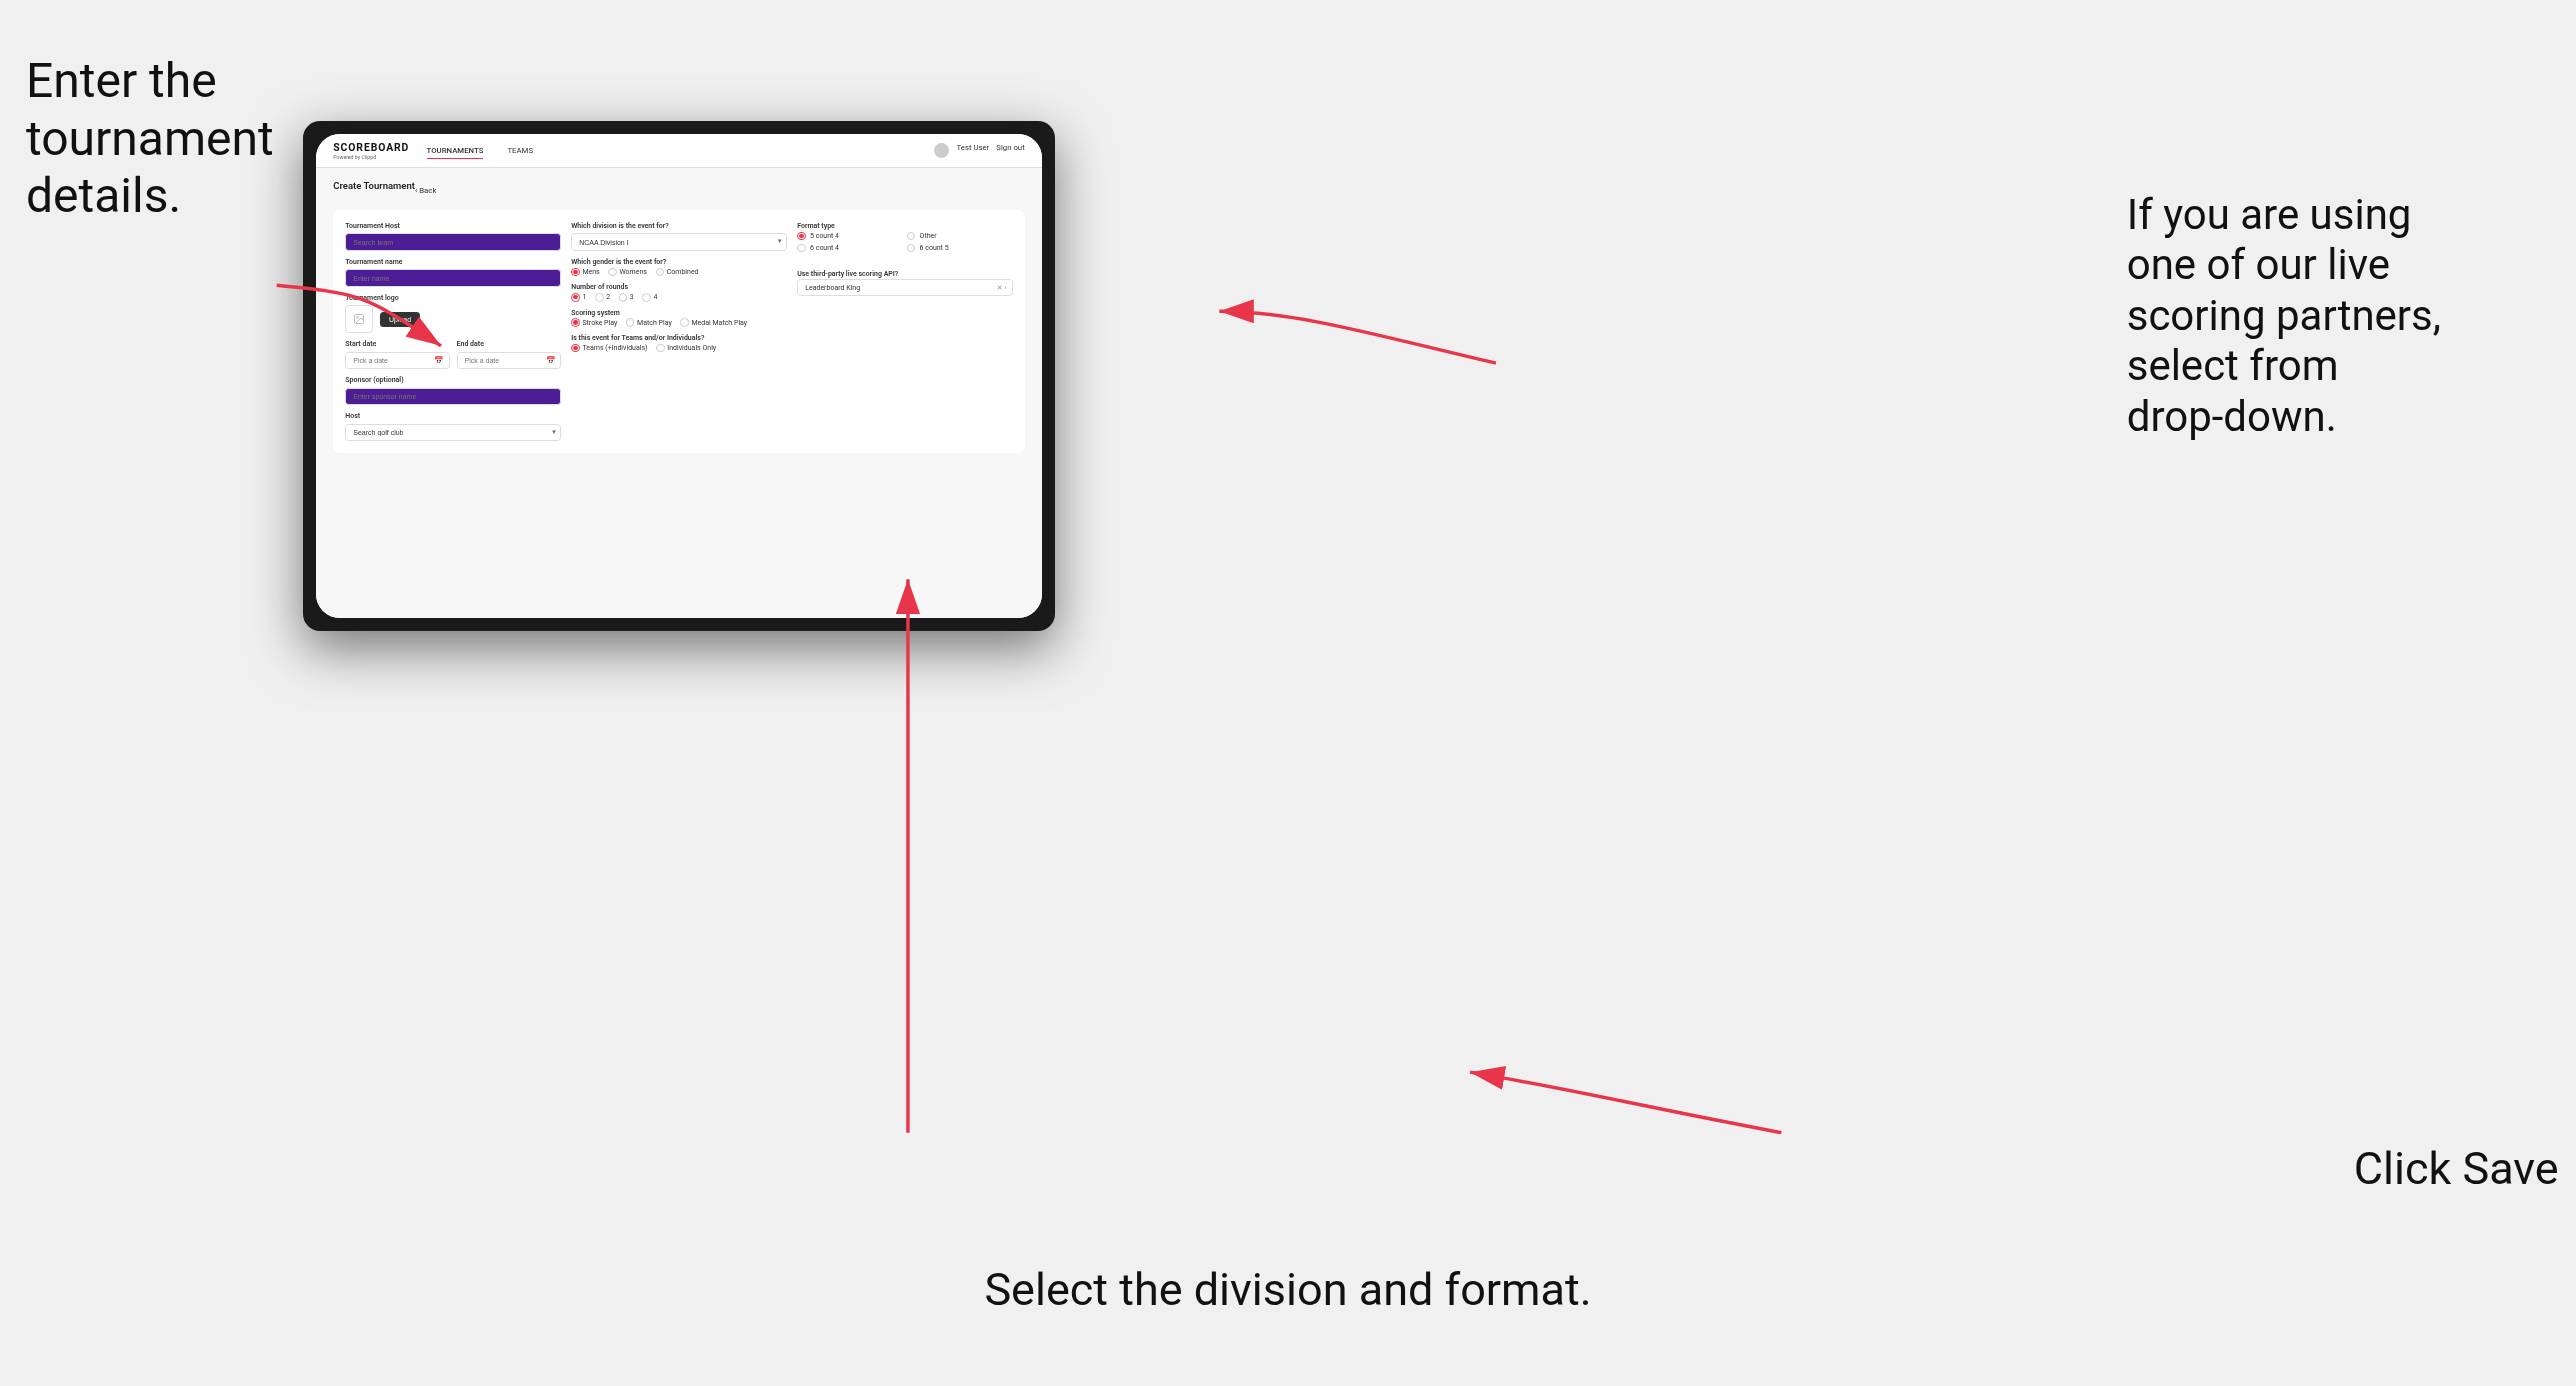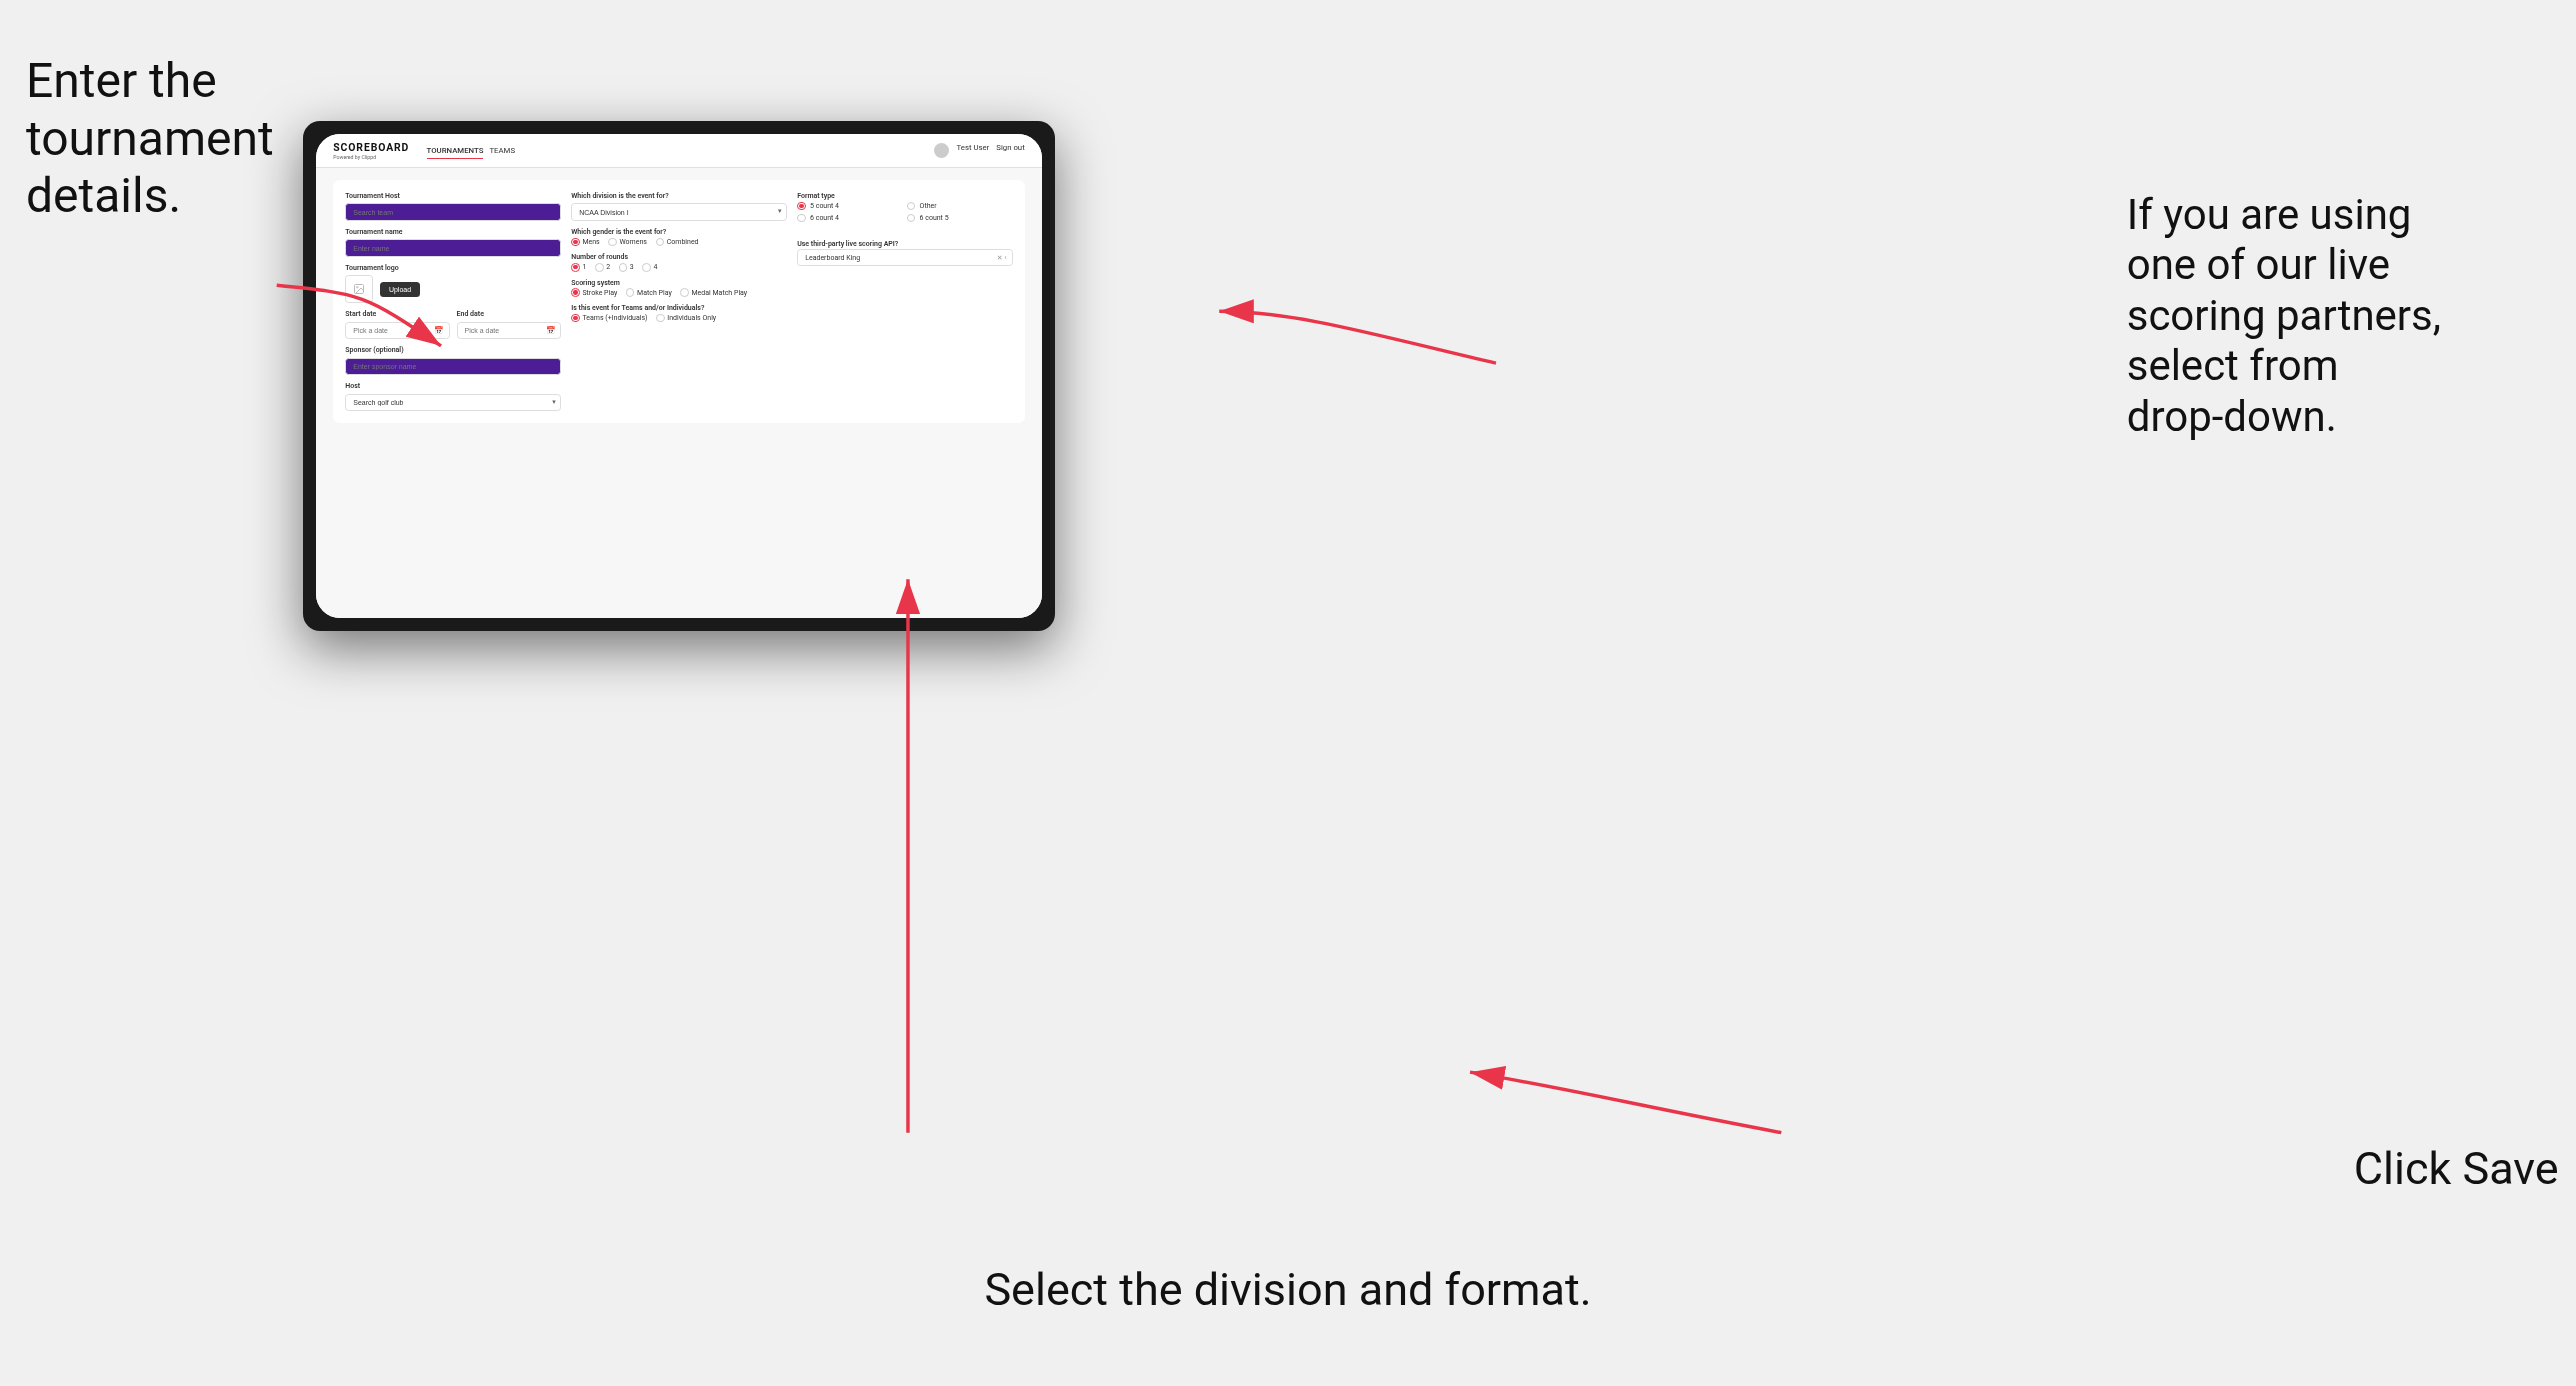--- a/index.html
+++ b/index.html
@@ -97,21 +97,21 @@
       color: #111;
     }
 
     .logo-sub {
       font-size: 5.2px;
       color: #666;
     }
 
     .nav-tabs {
       display: flex;
-      gap: 6px;
+      gap: 24px;
     }
 
     .nav-tab {
       font-size: 7.8px;
       color: #333;
       padding: 3.5px 0;
       cursor: pointer;
       border-bottom: 1.7px solid transparent;
     }
 
@@ -421,20 +421,24 @@
         <div class="nav-tab">TEAMS</div>
       </div>
       <div class="header-right">
         <div class="user-avatar"></div>
         <span>Test User</span>
         <span style="cursor:pointer; color:#333;">Sign out</span>
       </div>
     </div>
 
     <div class="main-content">
+      <div style="display:flex; align-items:center; margin-bottom:8.6px;">
+        <span class="page-title">Create Tournament</span>
+        <span class="back-link">‹ Back</span>
+      </div>
 
       <div class="form-grid">
 
         <div class="form-col">
           <div>
             <div class="form-label">Tournament Host</div>
             <input class="form-input" type="text" placeholder="Search team" style="">
           </div>
 
           <div>

